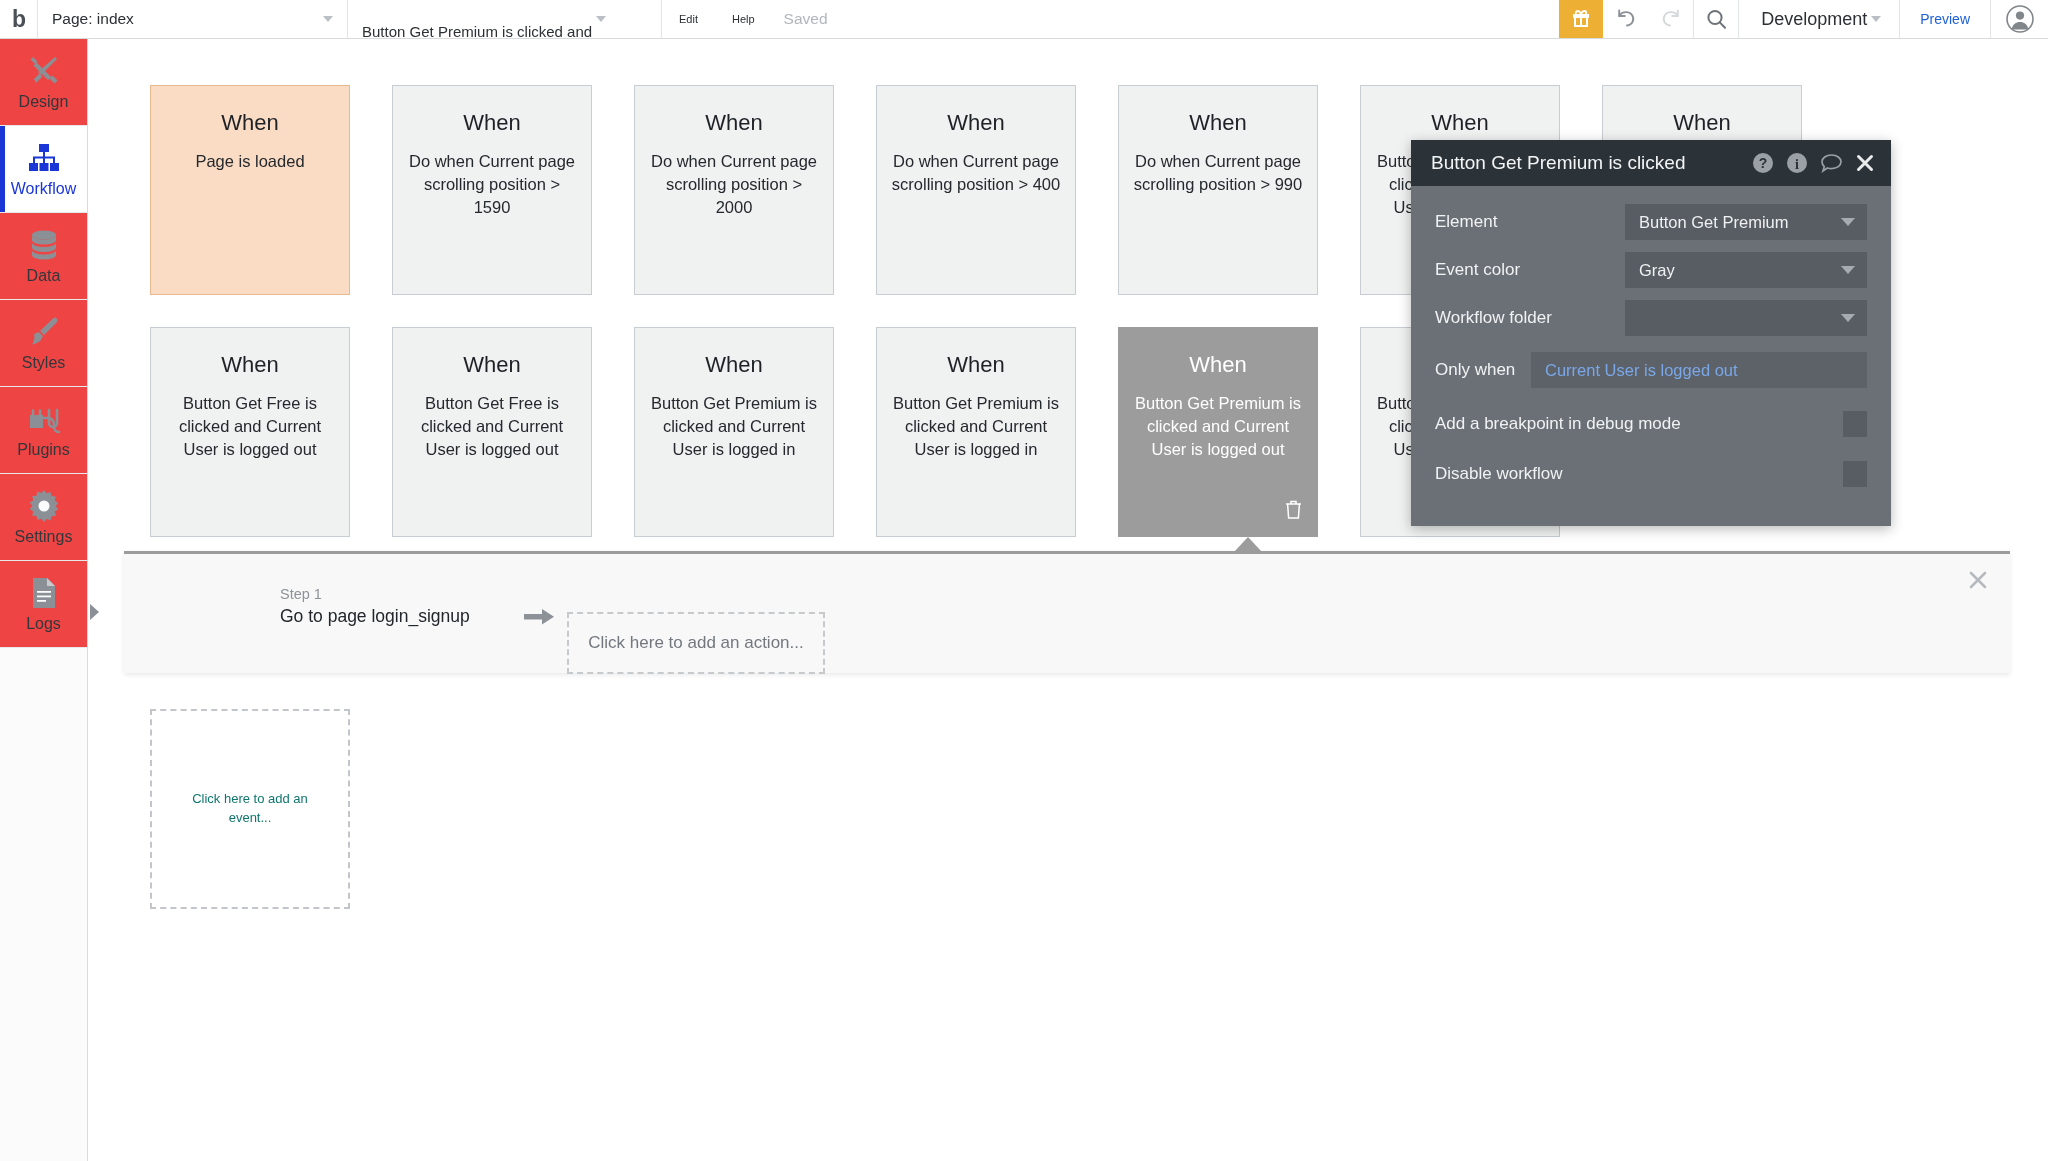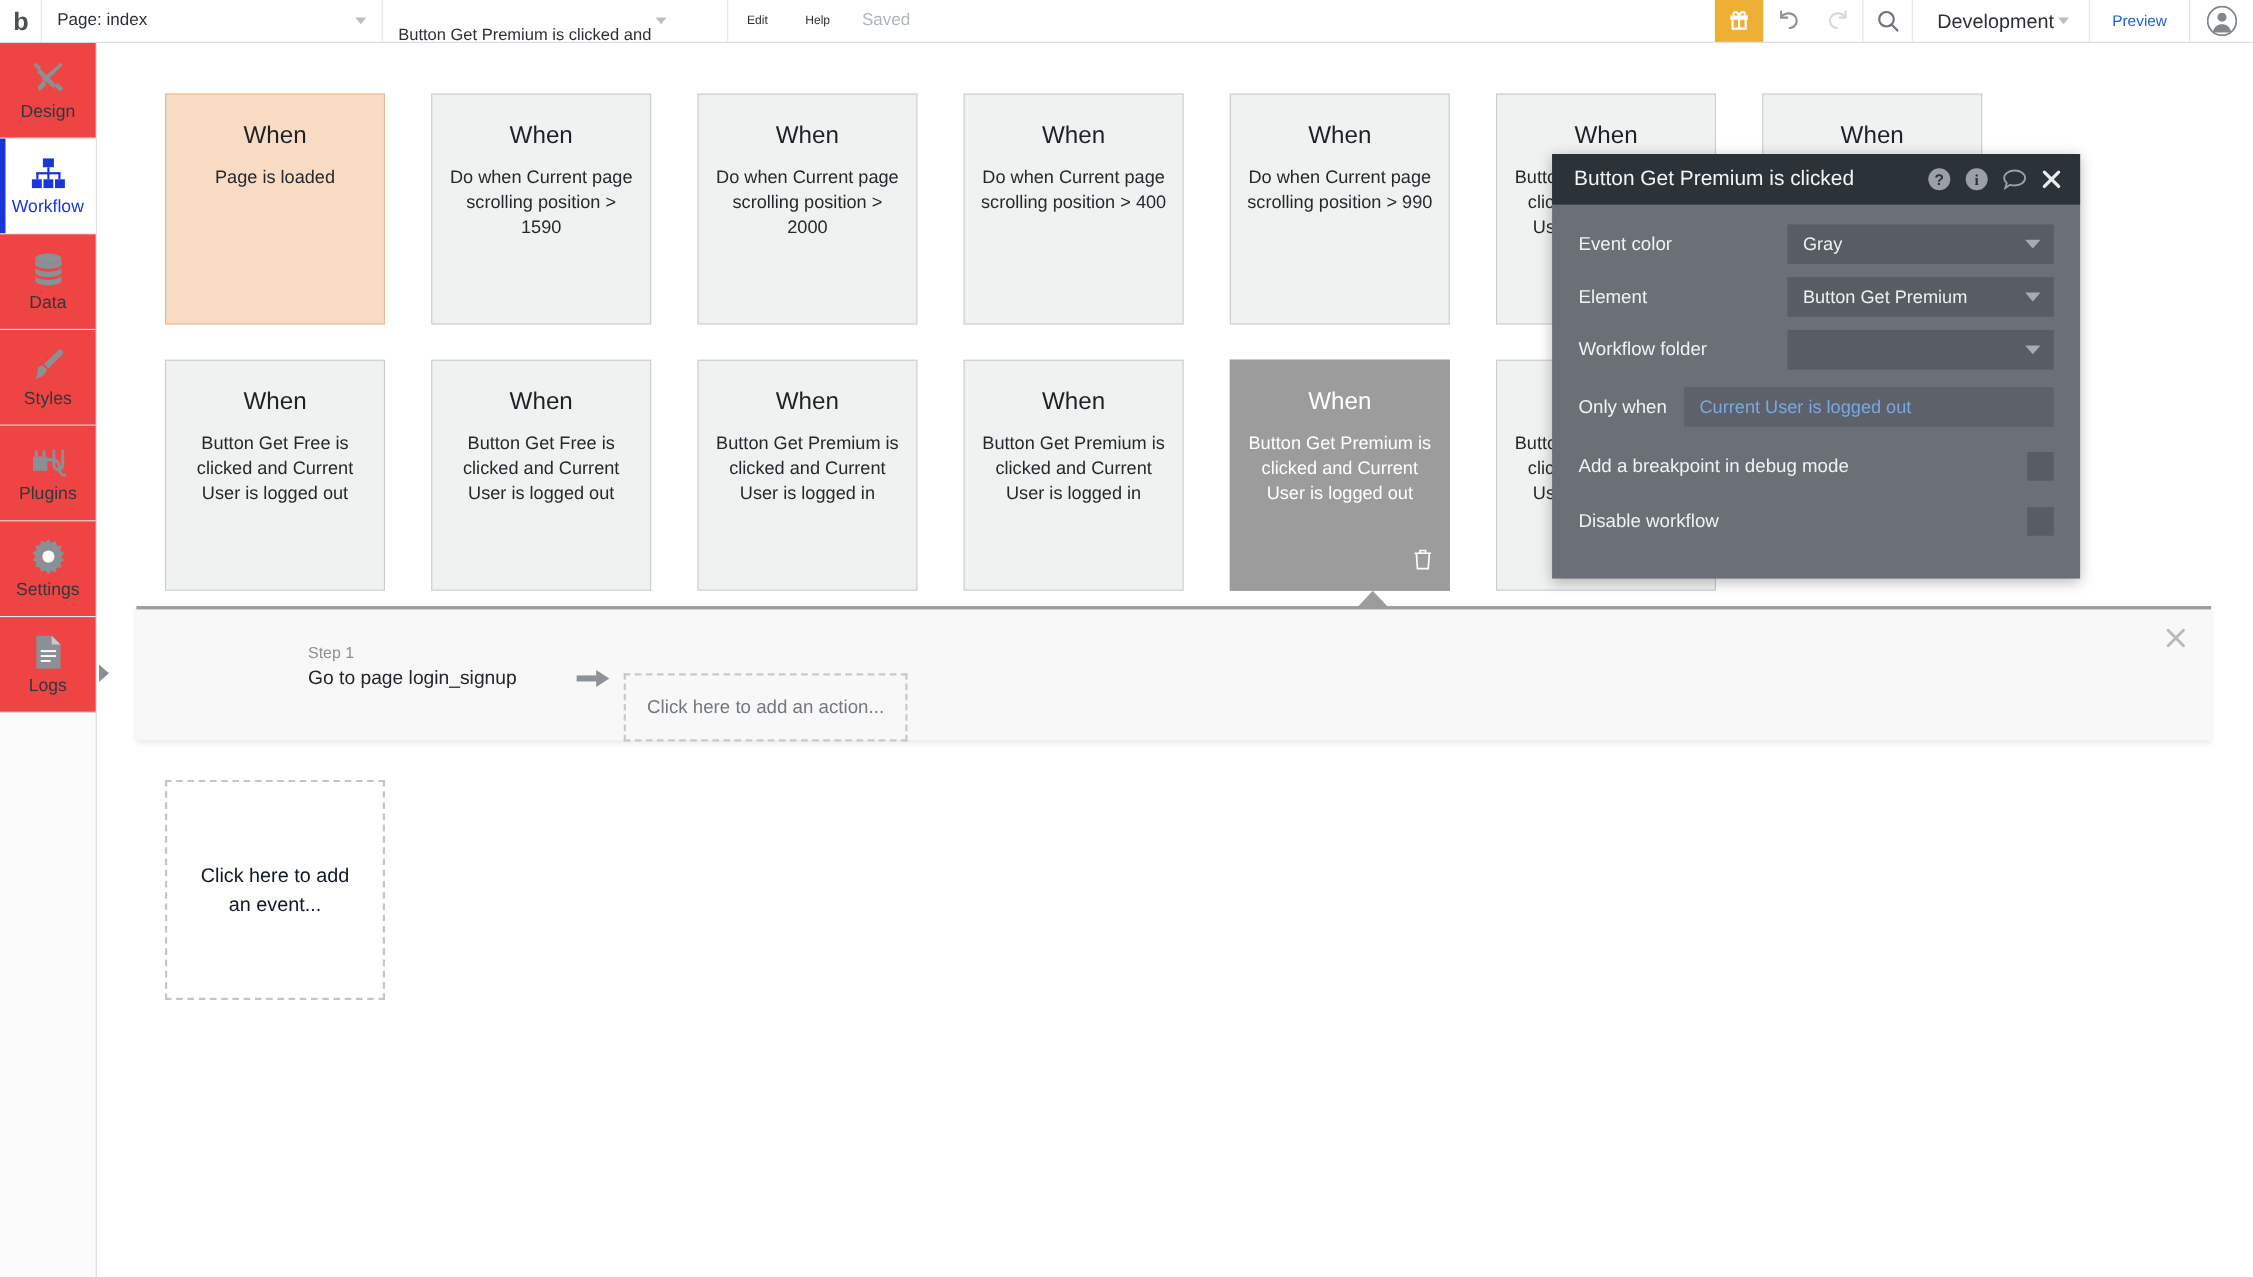--- a/index.html
+++ b/index.html
@@ -155,21 +155,21 @@
     position: absolute; right: 14px; bottom: 12px;
     cursor: pointer;
   }
 
   .add-event-box {
     position: absolute;
     width: 200px; height: 200px;
     border: 2px dashed #c2c6ca;
     display: flex; align-items: center; justify-content: flex-end;
     text-align: center; padding: 0 22px;
-    font-size: 18px; color: #0f172a; line-height: 1.45;
+    font-size: 13px; color: #0f766e; line-height: 1.45;
     cursor: pointer;
   }
 
   
   .action-panel {
     position: absolute;
     left: 36px; top: 512px;
     width: 1886px; height: 122px;
     background: #f8f8f8;
     border-top: 3px solid #9c9c9c;
@@ -529,31 +529,31 @@
     <span class="hicon">
       <svg width="20" height="20" viewBox="0 0 20 20" stroke="#e9ebed" stroke-width="3" stroke-linecap="round">
         <path d="M3.5 3.5 L16.5 16.5 M16.5 3.5 L3.5 16.5"></path>
       </svg>
     </span>
   </div>
 
   <div class="popup-body">
 
     <div class="prop-row">
+      <span class="prop-label">Element</span>
+      <div class="prop-select">
+        <span class="val">Button Get Premium</span>
+        <span class="sel-caret"></span>
+      </div>
+    </div>
+
+    <div class="prop-row">
       <span class="prop-label">Event color</span>
       <div class="prop-select">
         <span class="val">Gray</span>
-        <span class="sel-caret"></span>
-      </div>
-    </div>
-
-    <div class="prop-row">
-      <span class="prop-label">Element</span>
-      <div class="prop-select">
-        <span class="val">Button Get Premium</span>
         <span class="sel-caret"></span>
       </div>
     </div>
 
     <div class="prop-row">
       <span class="prop-label">Workflow folder</span>
       <div class="prop-select">
         <span class="val"></span>
         <span class="sel-caret"></span>
       </div>

